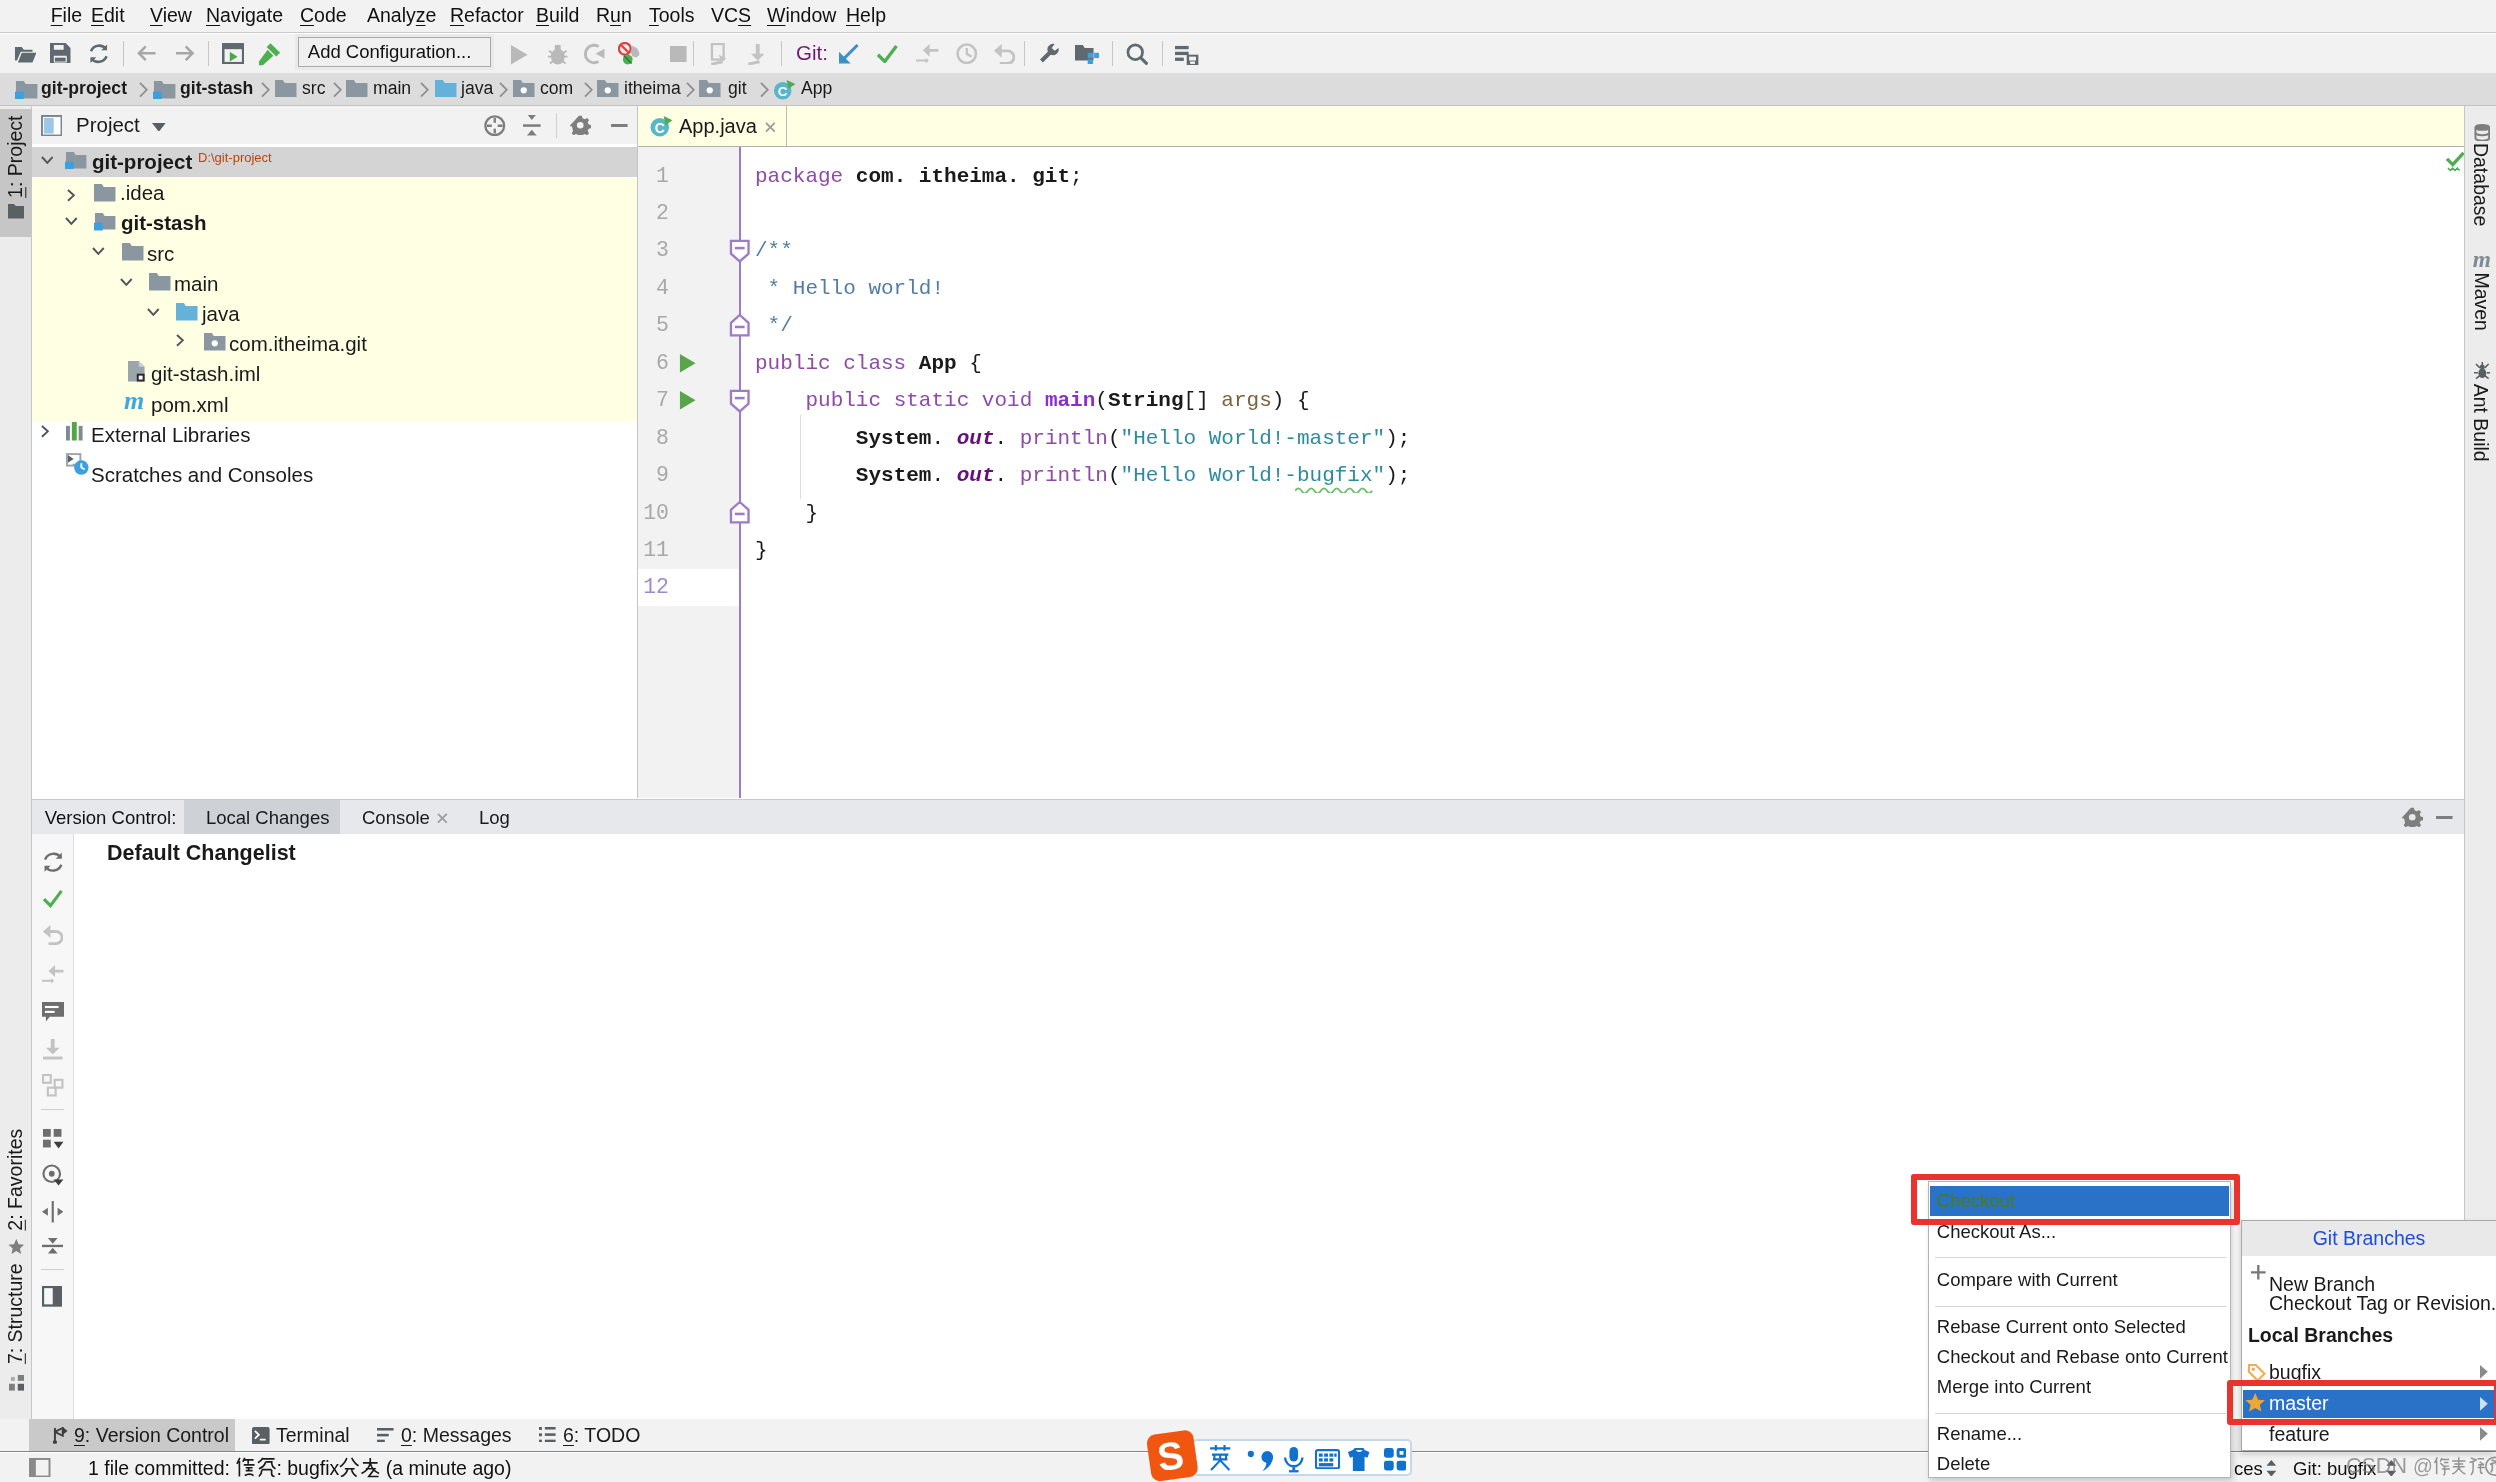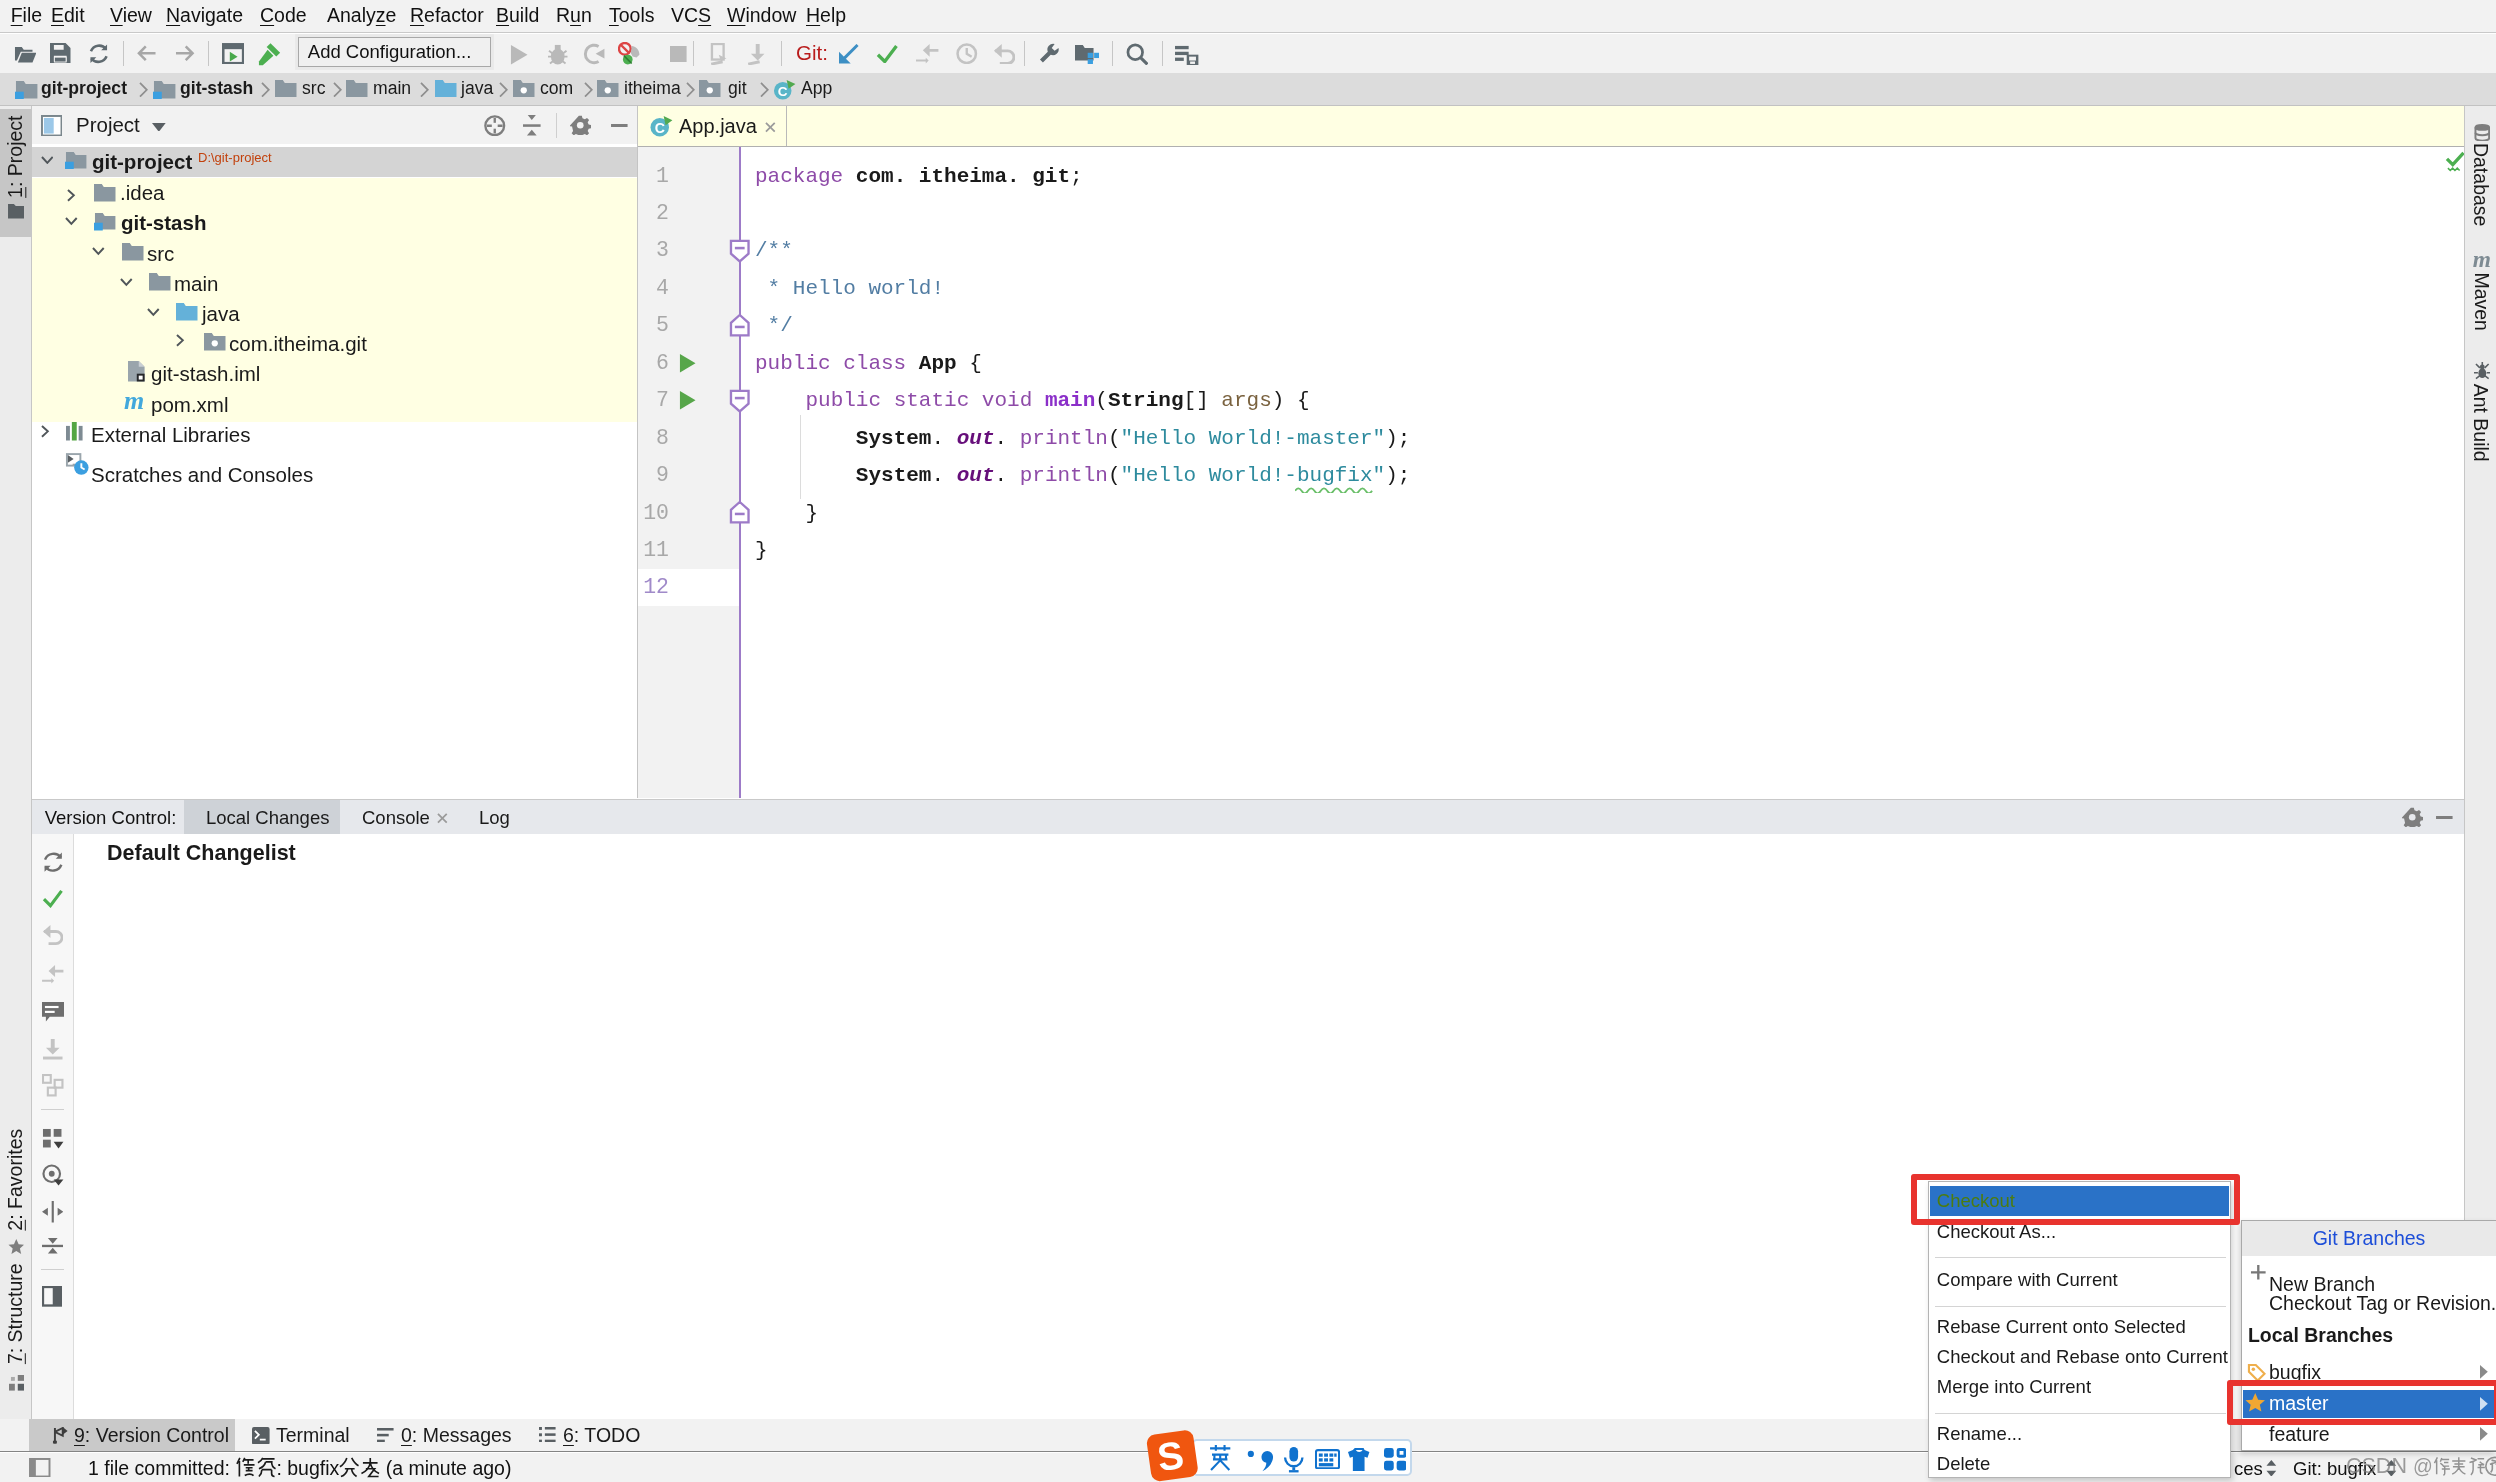--- a/index.html
+++ b/index.html
@@ -2,21 +2,21 @@
 <html><head>
 <meta charset="utf-8">
 <style>
 * { margin:0; padding:0; box-sizing:border-box; }
 html,body { width:2497px; height:1482px; overflow:hidden; }
 body { font-family:"Liberation Sans", sans-serif; color:#1a1a1a; background:#fff; position:relative; }
 .abs { position:absolute; }
 u { text-decoration:underline; text-underline-offset:2.9px; }
 
 #menubar { left:0; top:0; width:2497px; height:33px; background:#f2f2f2; border-bottom:1px solid #c9c9c9; font-size:19.5px; color:#111; }
-#menubar span { position:absolute; top:3.9px; white-space:nowrap; }
+#menubar span { position:absolute; top:3.9px; white-space:nowrap;margin-left:40px; }
 #toolbar { left:0; top:34px; width:2497px; height:39px; background:#f2f2f2;padding-left:44px; }
 #crumbs { left:0; top:73px; width:2497px; height:33px; background:#dcdcdc; border-bottom:1px solid #c2c2c2; font-size:17.6px; }
 .sep-v { width:1px; height:25px; background:#c6c6c6; }
 
 #lstripe { left:0; top:106px; width:32px; height:1313px; background:#ececec; border-right:1px solid #c6c6c6; }
 
 #pheader { left:32px; top:106px; width:605px; height:38px; background:#f2f2f2; }
 #ptree { left:32px; top:144px; width:605px; height:654px; background:#fff; font-size:20.5px; }
 
 #tabbar { left:638px; top:106px; width:1827px; height:41px; background:#ffffe3; border-bottom:1px solid #b0b0b0; }
@@ -130,21 +130,21 @@
   <svg class="abs" style="left:709px;top:8.8px" width="23.4" height="22.4" viewBox="0 0 24 23">
       <rect x="3" y="1" width="12" height="16" fill="none" stroke="#c3c3c3" stroke-width="2.4"></rect>
       <path fill="#c3c3c3" d="M10 12l8 4-4 1-1 4z"></path>
       <path fill="#c3c3c3" d="M2 19h12v3H2z" transform="rotate(-12 8 20)"></path>
     </svg>
   <svg class="abs" style="left:746px;top:8.8px" width="23.4" height="22.4" viewBox="0 0 24 23">
       <path fill="#c3c3c3" d="M10 1h4v10h5l-7 7-7-7h5z"></path>
       <path fill="#c3c3c3" d="M2 19h12v3H2z" transform="rotate(-12 8 20)"></path>
     </svg>
   <div class="abs sep-v" style="left:781px;top:6.8px"></div>
-  <div class="abs" style="left:796px;top:6.8px;font-size:20.5px;color:#b91c1c">Git:</div>
+  <div class="abs" style="left:796px;top:6.8px;font-size:20.5px;color:#701a75">Git:</div>
 
   <svg class="abs" style="left:838px;top:9.8px" width="21.5" height="20.5" viewBox="0 0 22 21">
       <path fill="none" stroke="#3d8fc4" stroke-width="3" d="M20 1 4 17"></path>
       <path fill="#3d8fc4" d="M1 20V8l12 12z"></path>
     </svg>
 
   <svg class="abs" style="left:876px;top:9.8px" width="22.4" height="19.5" viewBox="0 0 23 20">
       <path fill="none" stroke="#4caf50" stroke-width="3.4" d="M2 11l7 7L21 2"></path>
     </svg>
 

